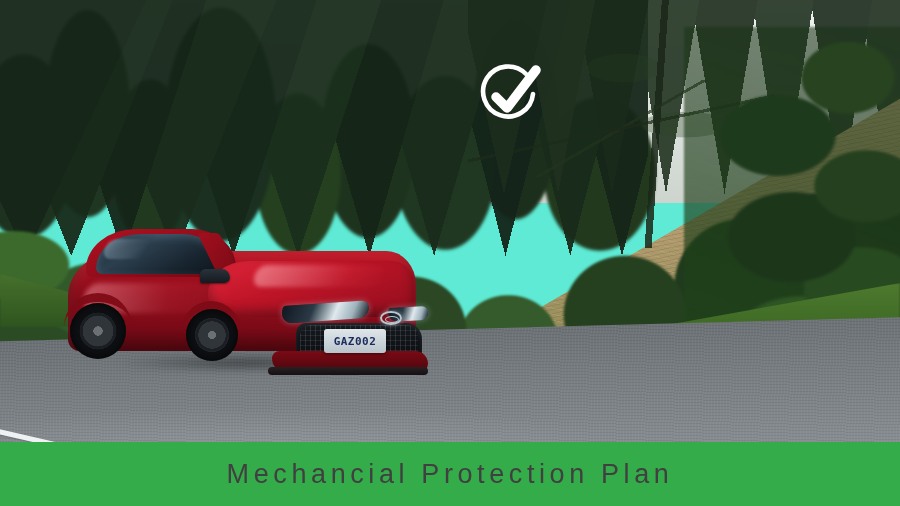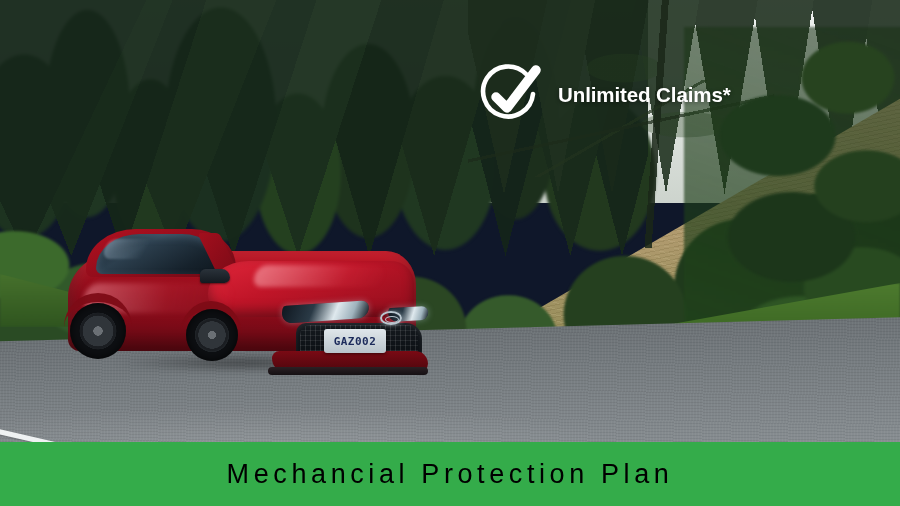--- a/index.html
+++ b/index.html
@@ -12,21 +12,21 @@
   }
 
   #banner-card {
     position:relative;
     width:900px; height:506px;
     overflow:hidden;
     background:#4a5a4a;
   }
 
   
-  .photo { position:absolute; inset:0 0 64px 0; overflow:hidden; background:#0f172a; }
+  .photo { position:absolute; inset:0 0 64px 0; overflow:hidden; background:#5eead4; }
 
   
   .sky {
     position:absolute; left:0; top:0; width:100%; height:46%;
     background:
       linear-gradient(180deg,#eef1ef 0%, #e7ebe8 30%, #dfe4e0 55%, #cdd4cd 100%);
   }
 
   
   .trees-far {
@@ -407,25 +407,24 @@
 
   <div class="benefits">
 
     <div class="benefit">
       <span class="check-icon">
         <svg width="62" height="62" viewBox="0 0 62 62" aria-hidden="true">
           <path d="M46 10 A25 25 0 1 0 53 30" fill="none" stroke="#ffffff" stroke-width="4.6" stroke-linecap="round"></path>
           <path d="M16 33 L27 44 L56 6" fill="none" stroke="#ffffff" stroke-width="9.5" stroke-linecap="round" stroke-linejoin="round"></path>
         </svg>
       </span>
-      <span class="benefit-label">Unlimited Claims*</span>
     </div>
 
 
 
   </div>
 
 
   <div class="footer-banner" style="background: rgb(52, 172, 74);">
-    <div class="footer-title" style="color: #000000;">Mechancial Protection Plan</div>
+    <div class="footer-title" style="color: #404040;">Mechancial Protection Plan</div>
   </div>
 
 </div>
 
 </body></html>

